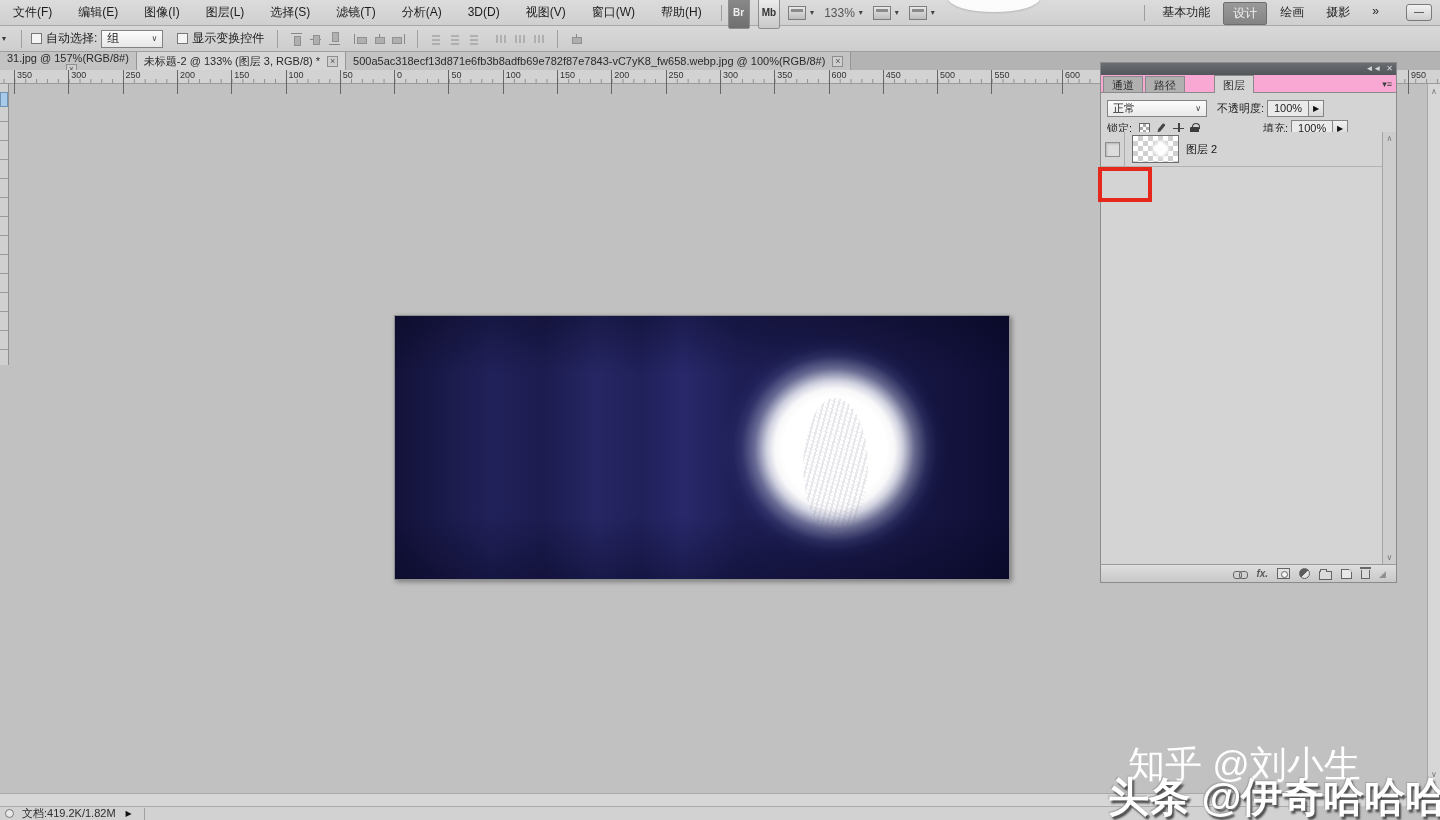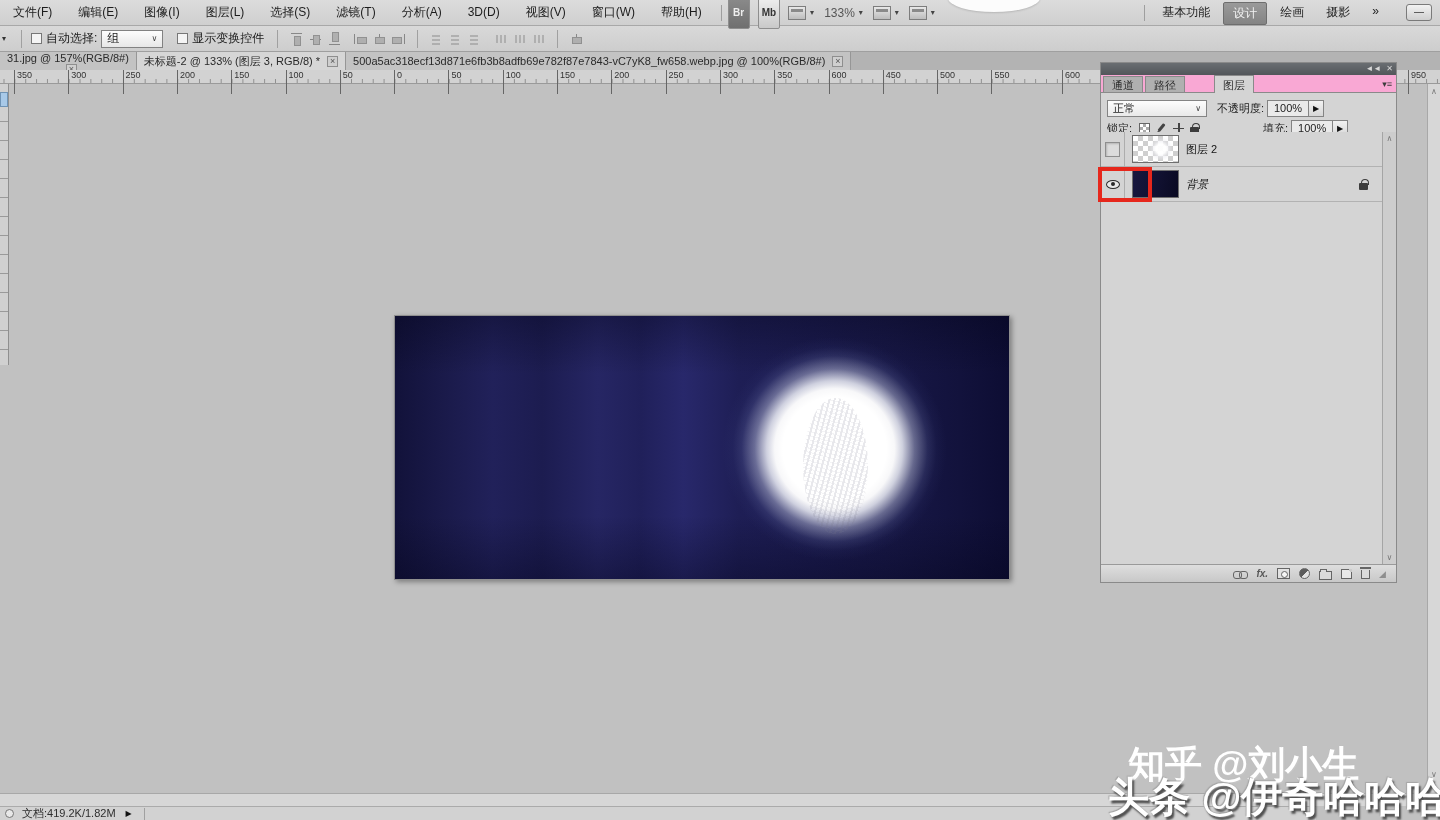--- a/index.html
+++ b/index.html
@@ -140,21 +140,21 @@
   .vscroll .up { position:absolute; top:3px; left:0; width:12px; text-align:center; font-size:8px; color:#787878; }
   .hscroll { position:absolute; left:0; top:793px; width:1440px; height:13px; background:#d7d7d7; border-top:1px solid #a8a8a8; z-index:3; }
   .hscroll .corner { position:absolute; right:2px; top:1px; font-size:8px; color:#787878; }
   .statusbar { position:absolute; left:0; top:806px; width:1316px; height:14px; background:#d2d2d2; border-top:1px solid #ababab; display:flex; align-items:center; z-index:4; }
   .status-circle { width:9px; height:9px; border:1px solid #777; border-radius:50%; margin:0 8px 0 5px; background:#e8e8e8; }
   .status-doc { font-size:11px; color:#2e2e2e; }
   .status-arrow { font-size:8px; color:#111; margin-left:10px; }
   .status-sep { width:1px; height:12px; background:#a0a0a0; margin-left:12px; }
 
   
-  .wm1 { position:absolute; left:1128px; top:740px; font-size:37px; font-weight:700; color:#fff; text-shadow:0 0 1px #b5b5b5,1px 1px 1px #c8c8c8; z-index:49; white-space:nowrap; }
+  .wm1 { position:absolute; left:1128px; top:740px; font-size:37px; font-weight:400; color:#fff; text-shadow:0 0 1px #b5b5b5,1px 1px 1px #c8c8c8; z-index:49; white-space:nowrap; }
   .wm2 { position:absolute; left:1108px; top:770px; font-size:41px; font-weight:700; color:#fff; text-shadow:2px 3px 2px #4f4f4f,-1px -1px 1px #a5a5a5; z-index:50; white-space:nowrap; }
 </style>
 </head>
 <body>
 
 <div class="menubar">
   <div id="menu-items" style="display:flex;">
       <div class="menu-item">文件(F)</div>
       <div class="menu-item">编辑(E)</div>
       <div class="menu-item">图像(I)</div>
@@ -304,28 +304,20 @@
     </div>
   </div>
   <div class="layer-rows" id="layer-rows">
       <div class="layer-row">
         <div class="eye-cell">
           <div class="eye-empty"></div>
         </div>
         <div class="thumb checker"></div>
         <span class="layer-name">图层 2</span>
       </div>
-      <div class="layer-row">
-        <div class="eye-cell">
-          <div class="eye"></div>
-        </div>
-        <div class="thumb navy"></div>
-        <span class="layer-name italic">背景</span>
-        <span class="padlock row-lock"></span>
-      </div>
     </div>
   <div class="red-annotation"></div>
   <div class="panel-scroll">
     <div class="up">∧</div>
     <div class="dn">∨</div>
   </div>
   <div class="panel-bottom">
     <span class="pb pb-link"></span>
     <span class="pb pb-fx">fx.</span>
     <span class="pb pb-mask"></span>

